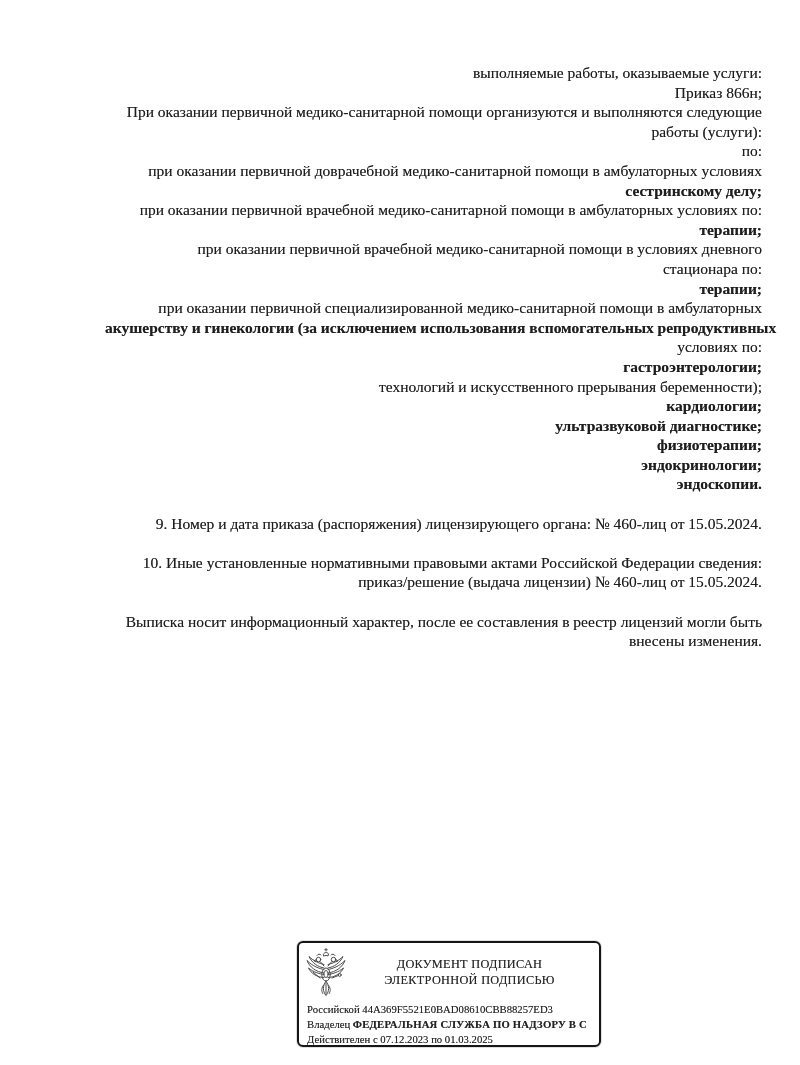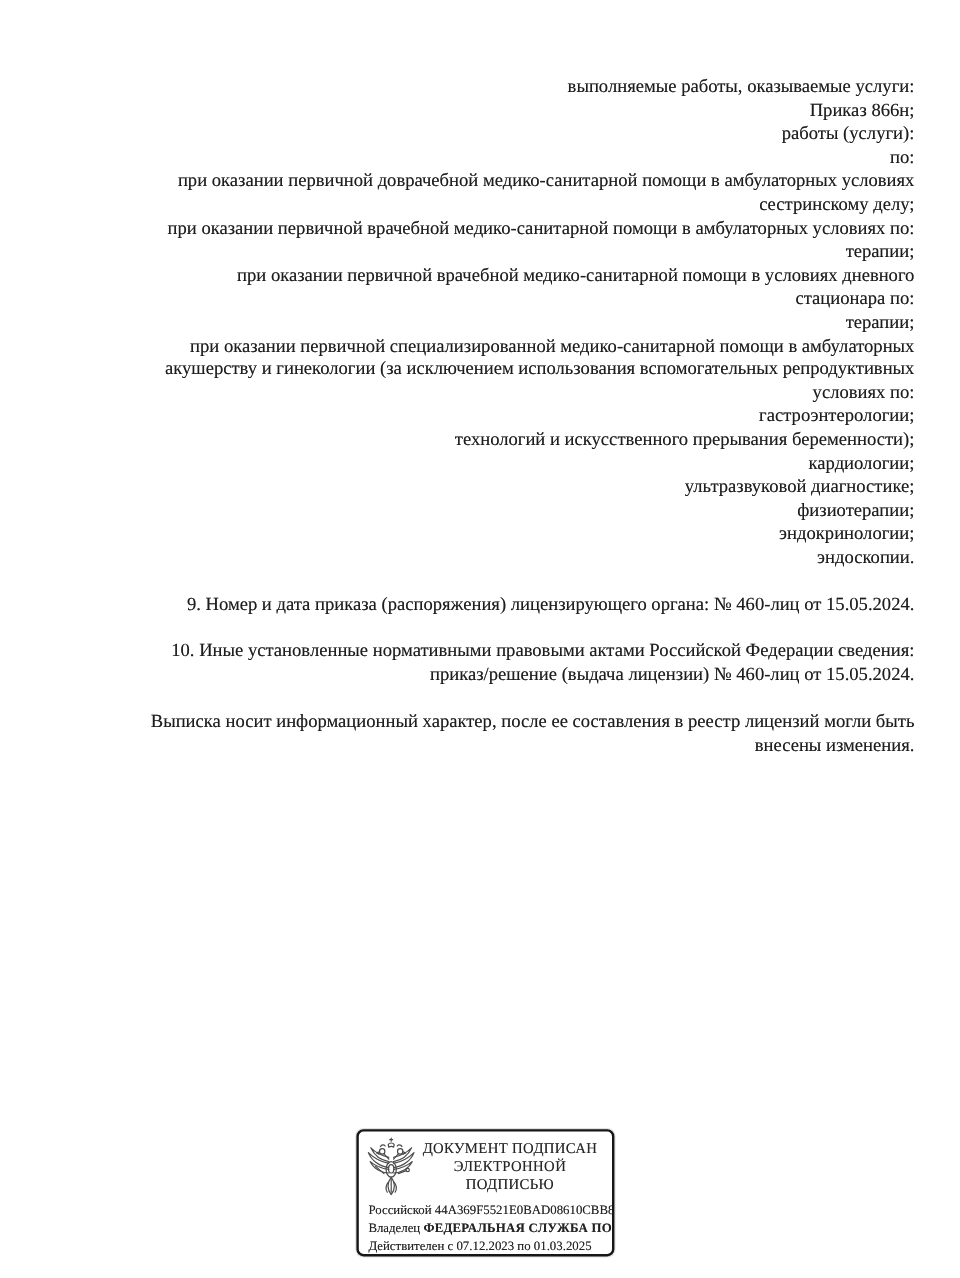--- a/index.html
+++ b/index.html
@@ -22,26 +22,26 @@
     position:absolute;
     left:90px;top:63px;width:672px;
     font-size:15.5px;
     line-height:19.6px;
     text-shadow:0 0 .4px rgba(25,25,25,.55);
   }
   .para + .para{margin-top:19.6px;}
   .line{white-space:nowrap;text-align:right;}
   .i0{padding-left:0;}
   .i1{padding-left:7px;}
-  .i2{padding-left:15px;}
+  .i2{padding-left:15px;font-weight:bold;}
   
   .stamp{
     position:absolute;
     left:297px;top:941px;
-    width:215px;height:106px;
+    width:304px;height:106px;
     box-sizing:border-box;
     border:2px solid var(--stamp-border);
     border-radius:6px;
     background:#fff;
     overflow:hidden;
     box-shadow:0 0 0 1px rgba(0,0,0,.12);
   }
   .stamp-top{
     display:flex;
     align-items:center;
@@ -72,20 +72,21 @@
 </style>
 </head>
 <body>
 
 <div class="page">
 
   <div class="body-text">
       <div class="para">
         <div class="line i0">выполняемые работы, оказываемые услуги:</div>
         <div class="line i0">Приказ 866н;</div>
+        <div class="line i0">При оказании первичной медико-санитарной помощи организуются и выполняются следующие</div>
         <div class="line i0">работы (услуги):</div>
         <div class="line i0">по:</div>
         <div class="line i1">при оказании первичной доврачебной медико-санитарной помощи в амбулаторных условиях</div>
         <div class="line i2">сестринскому делу;</div>
         <div class="line i1">при оказании первичной врачебной медико-санитарной помощи в амбулаторных условиях по:</div>
         <div class="line i2">терапии;</div>
         <div class="line i1">при оказании первичной врачебной медико-санитарной помощи в условиях дневного</div>
         <div class="line i0">стационара по:</div>
         <div class="line i2">терапии;</div>
         <div class="line i1">при оказании первичной специализированной медико-санитарной помощи в амбулаторных</div>

